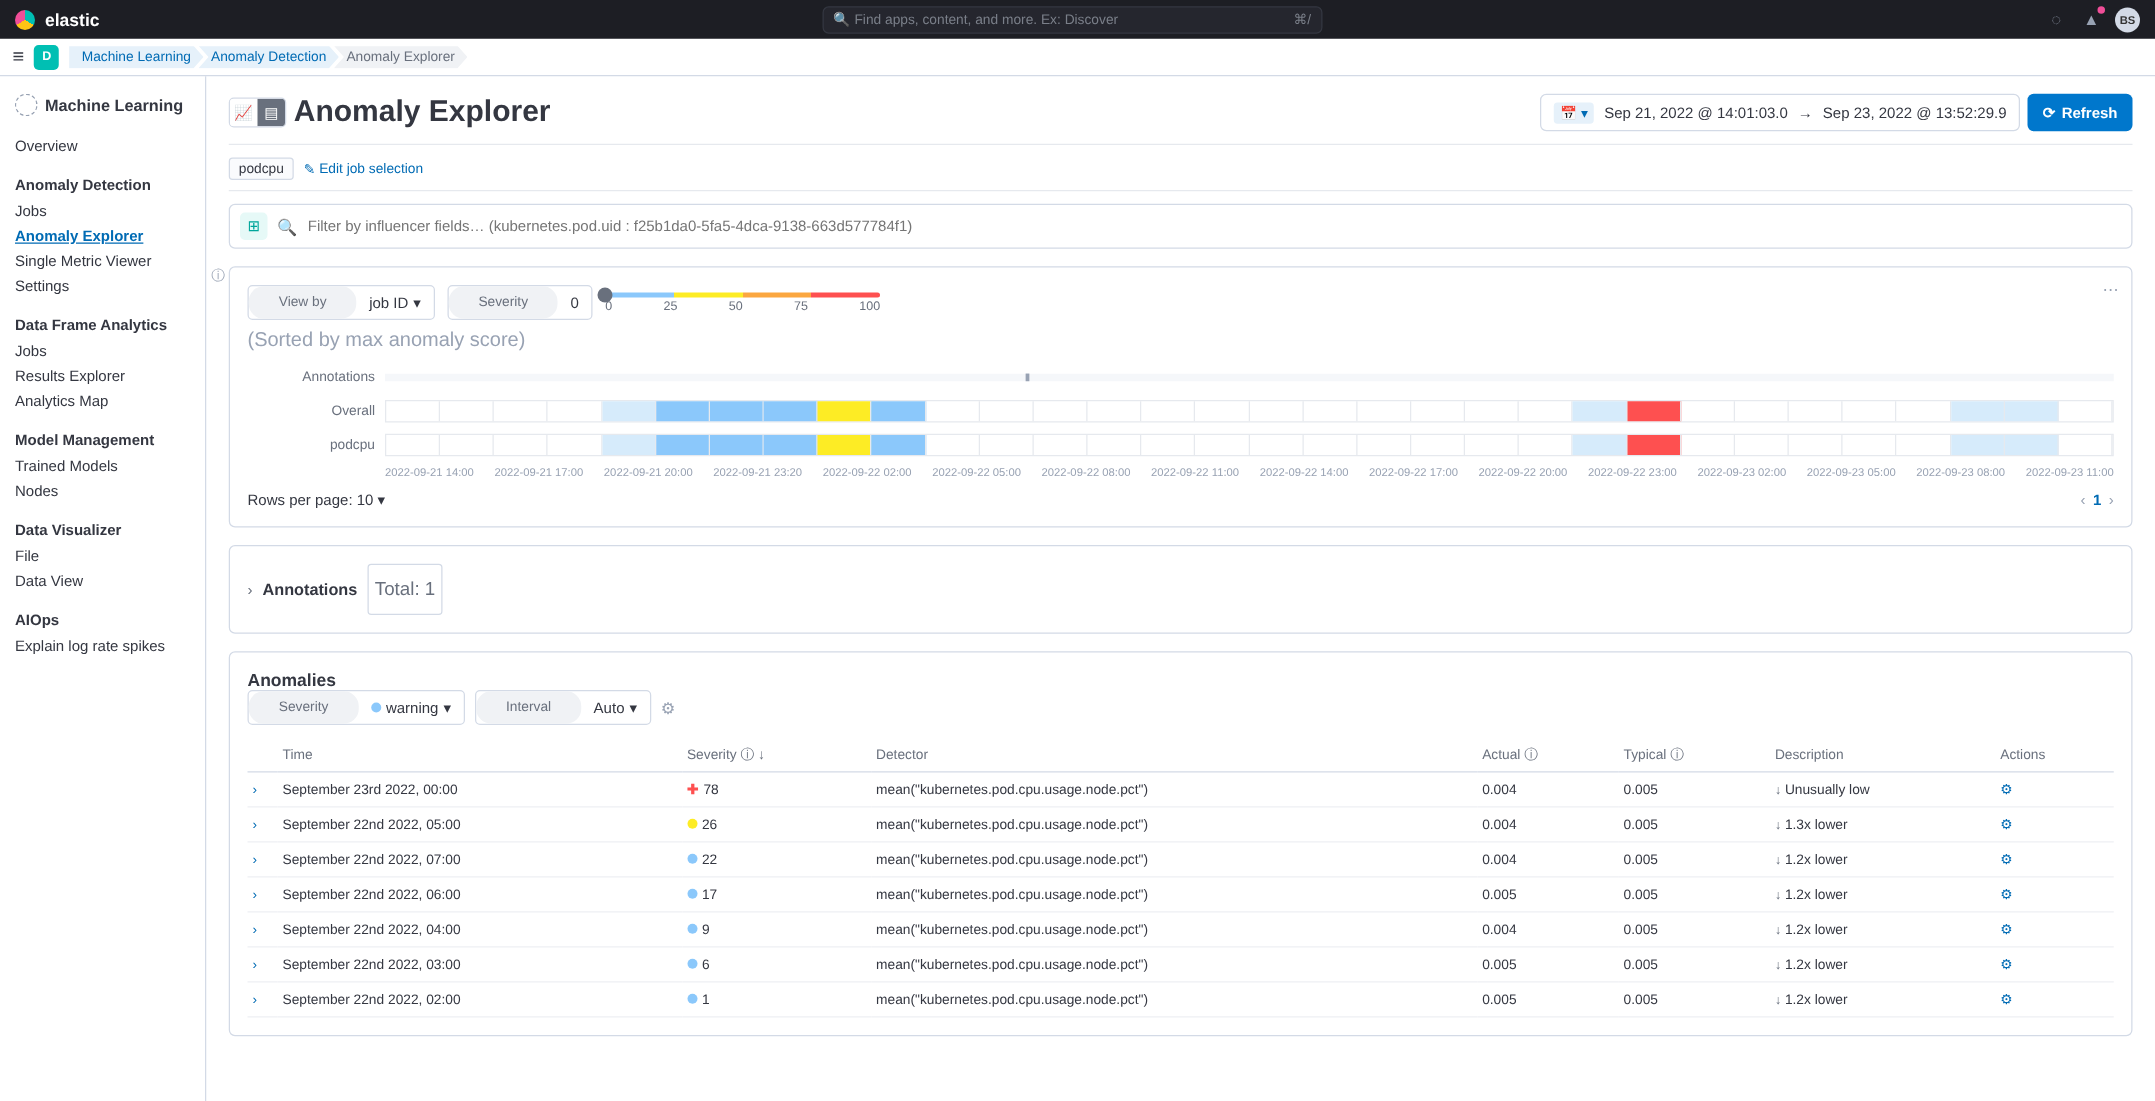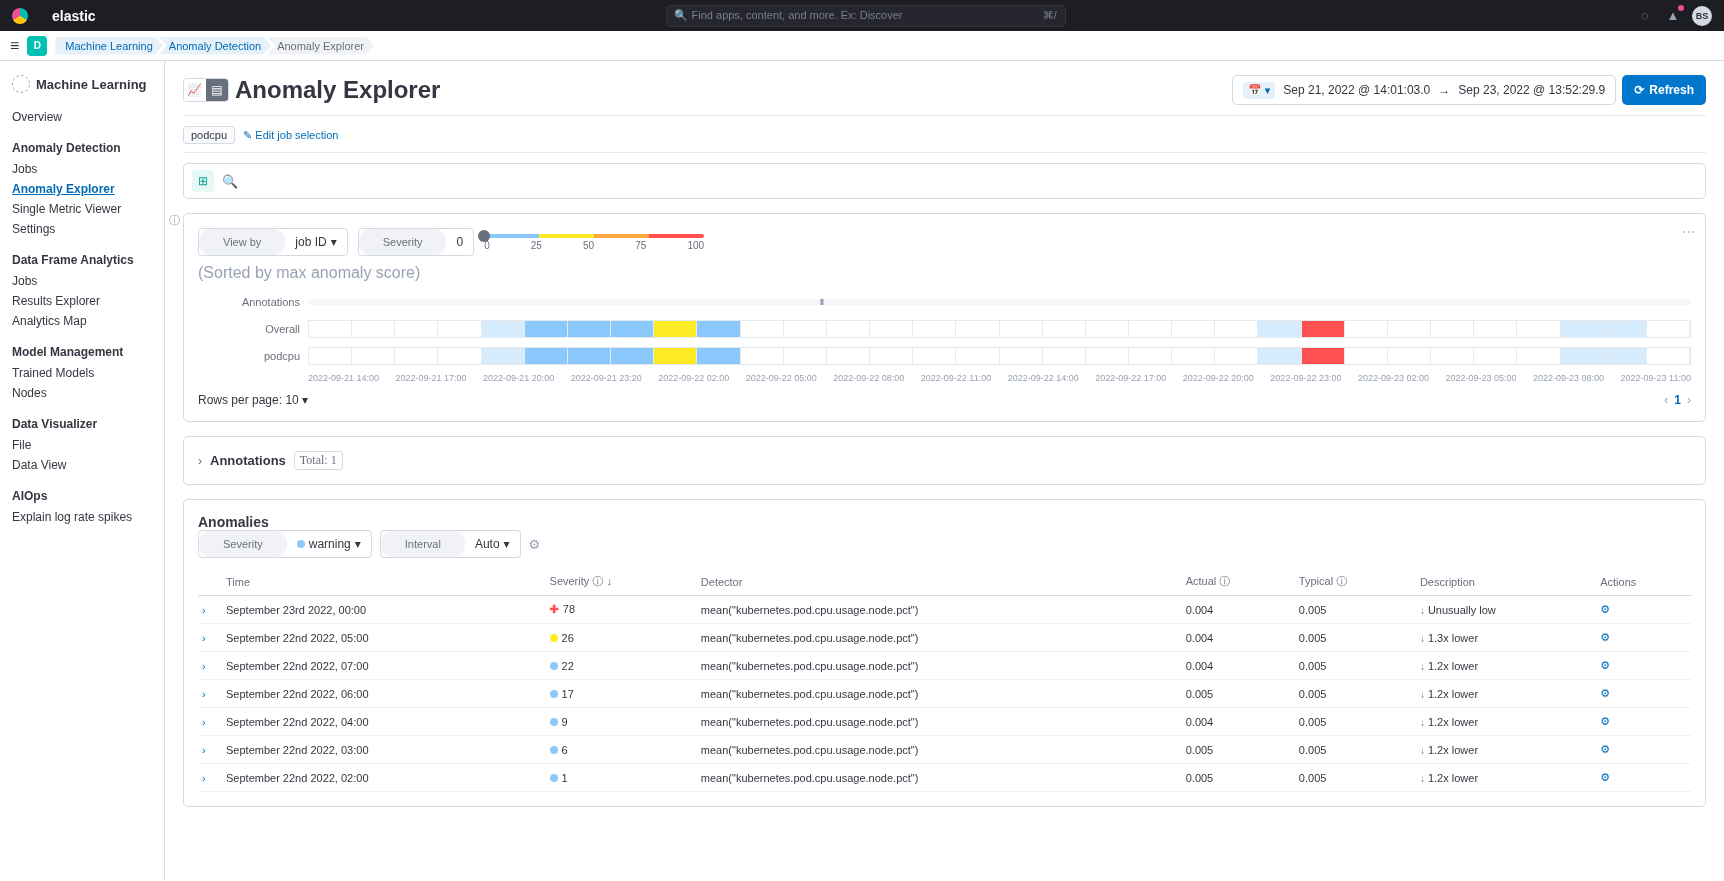--- a/index.html
+++ b/index.html
@@ -1,18 +1,18 @@
 <!DOCTYPE html>
 <html><head>
 <meta charset="utf-8">
 <style>
 * { box-sizing: border-box; margin:0; padding:0; }
 body { font-family: -apple-system,BlinkMacSystemFont,"Segoe UI",Helvetica,Arial,sans-serif; font-size:13px; color:#343741; background:#fff;}
 .topbar { background:#1d1e24; height:31px; display:flex; align-items:center; padding:0 12px; color:#98a2b3;}
-.logo { display:flex; gap:24px; color:#fff; font-weight:600; font-size:14px;}
+.logo { display:flex; gap:8px; color:#fff; font-weight:600; font-size:14px;}
 .logo-icon{width:16px;height:16px;border-radius:50%;background:conic-gradient(#00bfb3 0 120deg,#fec514 120deg 240deg,#f04e98 240deg 360deg);}
 .search-top{margin:0 auto;background:#25262e;border:1px solid #343741;border-radius:5px;height:22px;width:400px;display:flex;align-items:center;padding:0 8px;font-size:11px;color:#7a7f89;justify-content:space-between;}
 .top-right{display:flex;gap:10px;align-items:center;}
 .top-icon{width:18px;height:18px;color:#98a2b3;display:flex;align-items:center;justify-content:center;position:relative;}
 .avatar{width:20px;height:20px;border-radius:50%;background:#d3dae6;color:#333;font-size:9px;font-weight:600;display:flex;align-items:center;justify-content:center;}
 .subbar{height:30px;border-bottom:1px solid #d3dae6;display:flex;align-items:center;padding:0 10px;gap:8px;}
 .hamburger{font-size:16px;cursor:pointer;}
 .space-badge{width:20px;height:20px;border-radius:4px;background:#00bfb3;color:#fff;font-size:10px;font-weight:700;display:flex;align-items:center;justify-content:center;}
 .breadcrumbs{display:flex;gap:0;align-items:center;font-size:11px;}
 .bc-item{background:#e6f1fa;color:#006bb4;padding:3px 10px;position:relative;clip-path: polygon(0 0,calc(100% - 8px) 0,100% 50%,calc(100% - 8px) 100%,0 100%,8px 50%);margin-left:-4px;cursor:pointer;}
@@ -62,21 +62,21 @@
 .tl-track{flex:1;height:18px;display:flex;border:1px solid #e6e9ee;}
 .tl-track.annot{height:6px;border:none;background:#f5f7fa;position:relative;}
 .tl-cell{flex:1;border-right:1px solid #e6e9ee;}
 .tl-axis{display:flex;margin-left:110px;font-size:9px;color:#98a2b3;justify-content:space-between;padding-top:2px;}
 
 .rows-footer{display:flex;justify-content:space-between;align-items:center;font-size:12px;margin-top:10px;}
 .pager{display:flex;gap:6px;align-items:center;color:#98a2b3;}
 .pager .cur{color:#006bb4;font-weight:600;}
 .annot-panel{display:flex;align-items:center;gap:8px;}
 .caret{font-size:12px;color:#69707d;}
-.total-badge{border:1px solid #d3dae6;border-radius:3px;padding:1px 5px;font-size:12px;color:#69707d;font-family:Liberation Serif, serif;}
+.total-badge{border:1px solid #d3dae6;border-radius:3px;padding:11px 5px;font-size:15px;color:#69707d;}
 .anomalies-title{font-weight:700;font-size:14px;}
 .a-controls{display:flex;gap:8px;align-items:center;margin-bottom:10px;}
 .sev-dot{width:8px;height:8px;border-radius:50%;display:inline-block;}
 table{width:100%;border-collapse:collapse;font-size:11px;}
 th{text-align:left;font-weight:400;color:#69707d;border-bottom:1px solid #d3dae6;padding:6px 4px;}
 td{border-bottom:1px solid #eef0f3;padding:7px 4px;color:#343741;}
 .expand-cell{color:#006bb4;cursor:pointer;width:24px;}
 .sev-marker{display:inline-block;width:8px;height:8px;border-radius:50%;margin-right:4px;}
 .desc-arrow{color:#69707d;margin-right:3px;font-size:10px;}
 .gear{color:#006bb4;cursor:pointer;}
@@ -166,20 +166,21 @@
       <span class="edit-link">
         <span>✎</span>
         <span>Edit job selection</span>
       </span>
     </div>
     <div class="hr"></div>
 
     <div class="filter-bar">
       <span class="filter-icon-box">⊞</span>
       <span>🔍</span>
+      <input placeholder="Filter by influencer fields… (kubernetes.pod.uid : f25b1da0-5fa5-4dca-9138-663d577784f1)" style="">
     </div>
 
     <div style="position:relative">
     <span class="info-dot">ⓘ</span>
     <div class="panel">
       <span class="menu-dots">⋯</span>
       <div class="controls-row">
         <div class="ctrl-group">
           <span class="ctrl-label">View by</span>
           <span class="ctrl-val">

